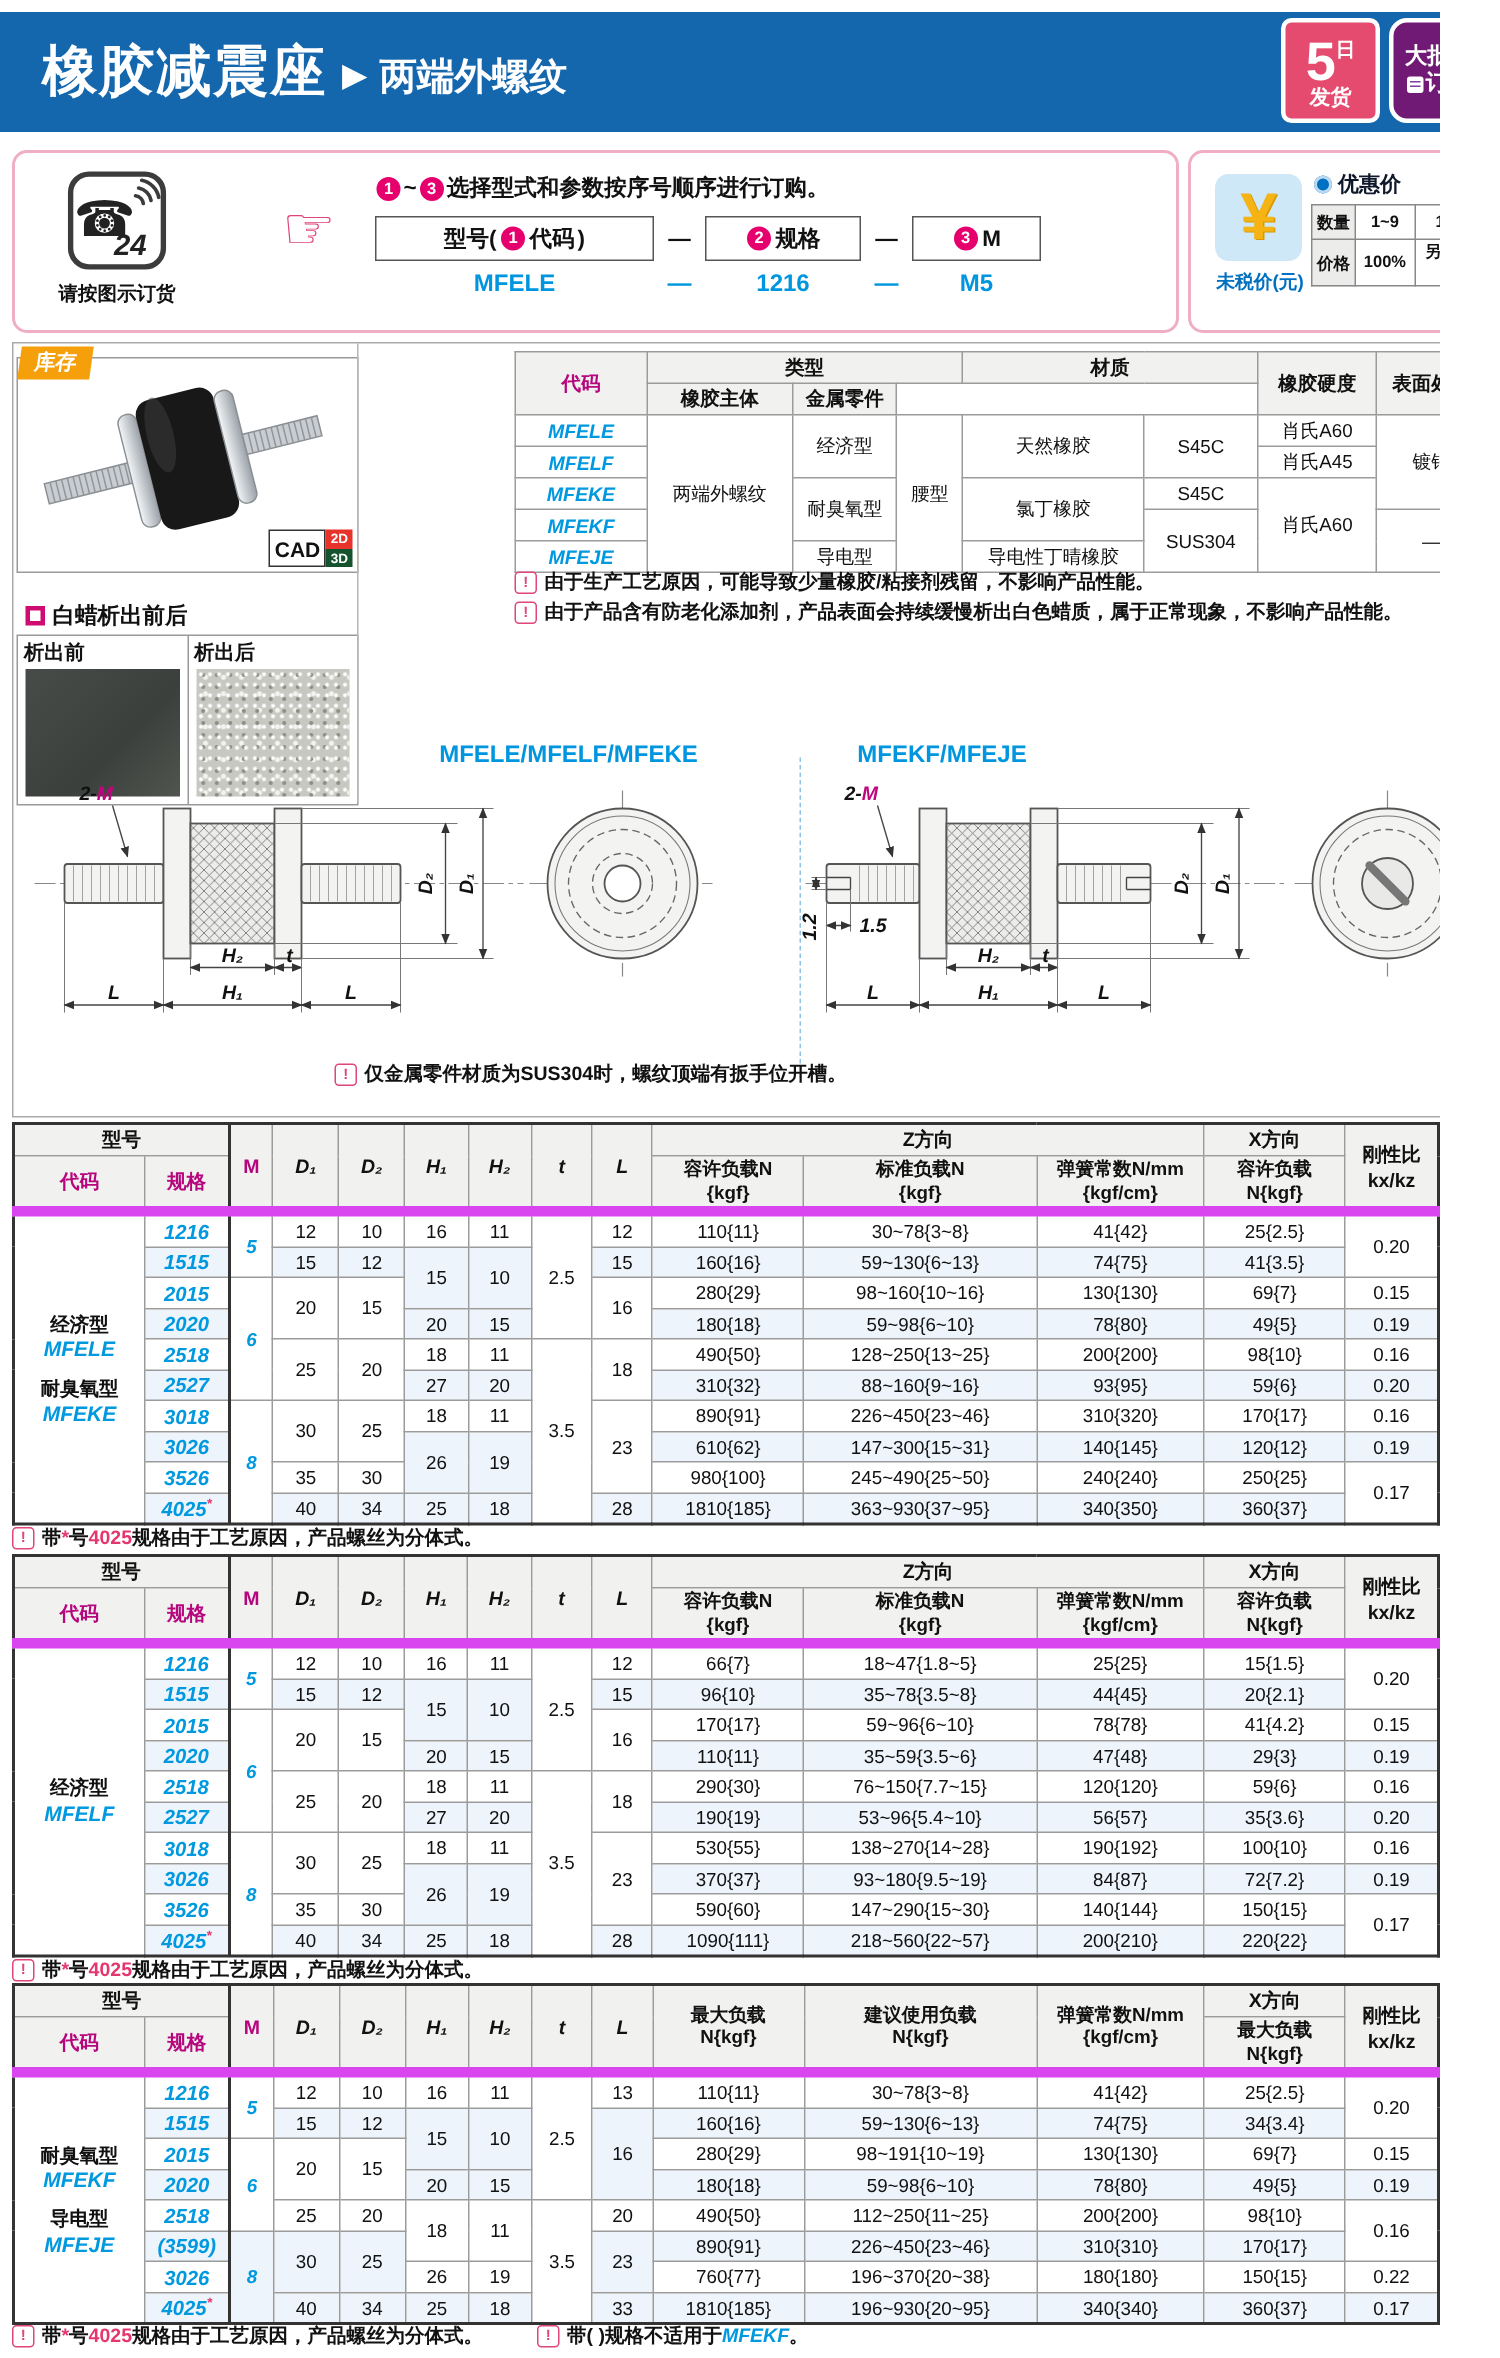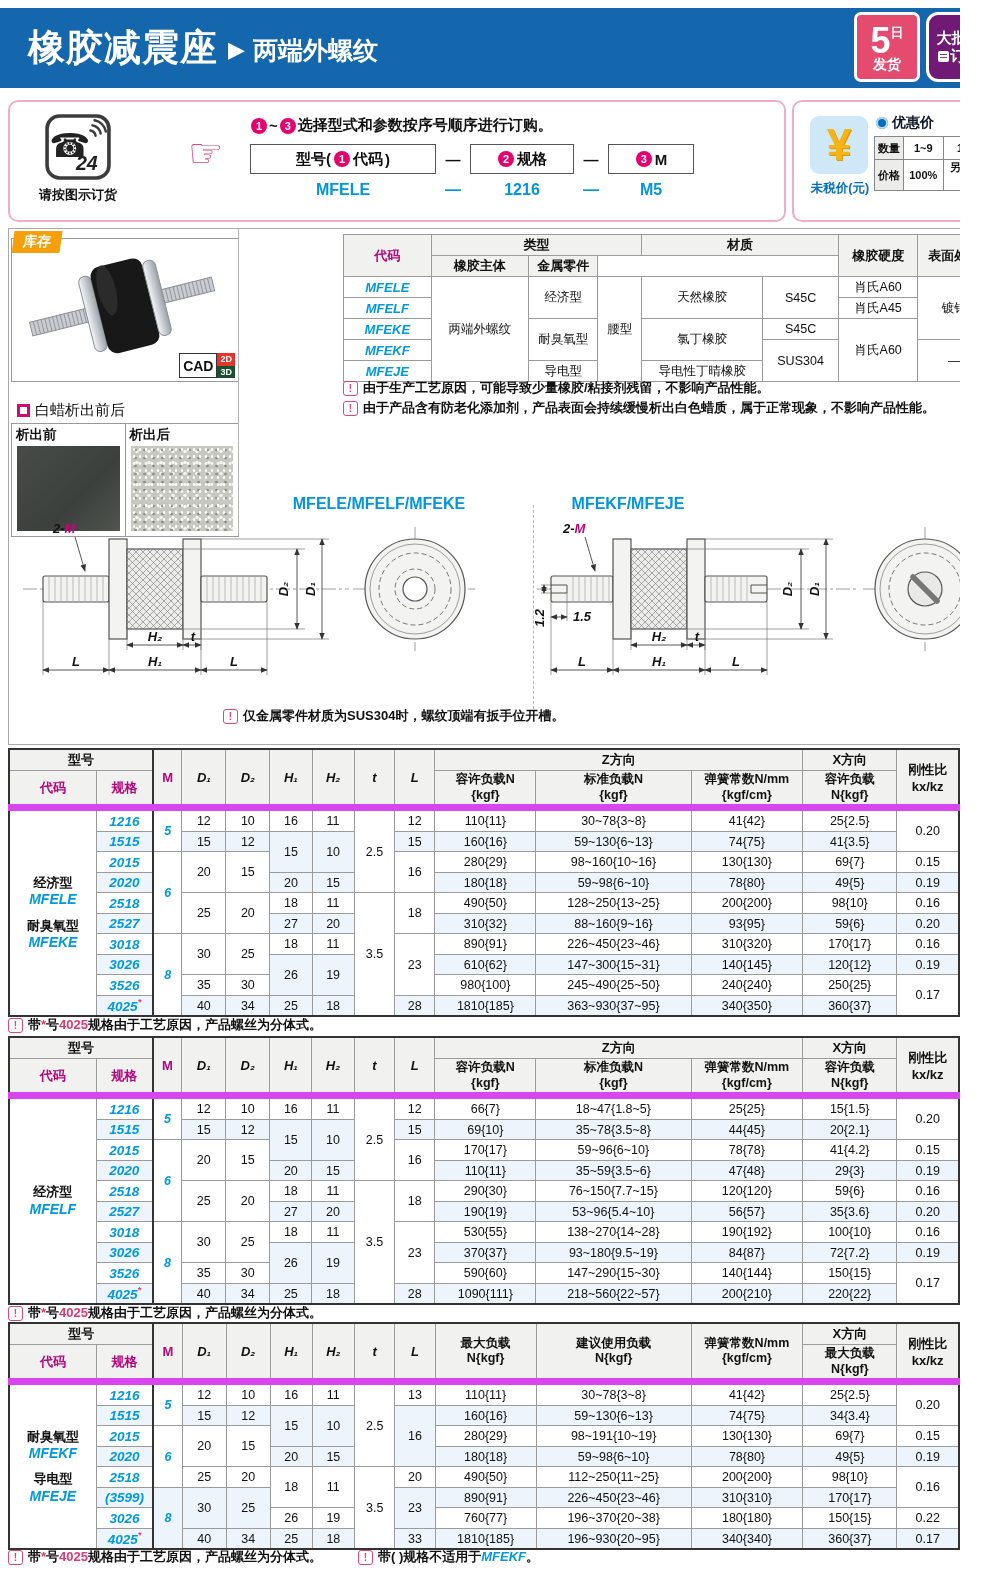--- a/index.html
+++ b/index.html
@@ -58,21 +58,21 @@
   
   #content{position:absolute;left:8px;top:228px;width:984px;height:517px;border:1px solid #a9a9a9;box-sizing:border-box;}
   #stock{position:absolute;left:4px;top:2px;background:#f59f0a;color:#fff;font-size:14px;font-weight:bold;
          padding:2px 10px;transform:skewX(-8deg);z-index:3;}
   #photoframe{position:absolute;left:2px;top:9px;width:226px;height:142px;border:1px solid #9a9a9a;background:#fff;}
   .cadbadge{position:absolute;right:3px;bottom:3px;display:flex;align-items:stretch;}
   .cad-label{border:1.5px solid #333;background:#fff;font-size:14px;font-weight:bold;padding:2px 3px;display:flex;align-items:center;}
   .cad-chips{display:flex;flex-direction:column;}
   .chip{font-size:9px;font-weight:bold;color:#fff;padding:1px 3px;line-height:1.15;}
   .chip.red{background:#e8332a;}.chip.blue{background:#14532d;}
-  #waxtitle{position:absolute;left:8px;top:172px;display:flex;align-items:center;gap:5px;font-size:15px;font-weight:normal;}
+  #waxtitle{position:absolute;left:8px;top:172px;display:flex;align-items:center;gap:5px;font-size:15px;font-weight:bold;}
   .wax-icon{width:13px;height:13px;background:#cf0a70;position:relative;flex:none;}
   .wax-icon::before{content:"";position:absolute;left:3px;top:3px;width:7px;height:7px;background:#fff;}
   #waxbox{position:absolute;left:2px;top:194px;width:226px;height:112px;border:1px solid #9a9a9a;display:flex;}
   .waxcell{flex:1;border-right:1px solid #9a9a9a;display:flex;flex-direction:column;}
   .waxcell:last-child{border-right:none;}
   .waxlabel{font-size:13.5px;font-weight:bold;padding:2px 4px;}
   .waxphoto{margin:0 5px 5px 5px;flex:1;}
   .ph-before{background:linear-gradient(135deg,#474c48,#3c403d 60%,#50554f);}
   .ph-after{background-color:#c8c8c2;
     background-image:radial-gradient(circle,#ffffff 1px,rgba(0,0,0,0) 1.6px),
@@ -696,21 +696,21 @@
           <td>15{1.5}</td>
           <td rowspan="2">0.20</td>
         </tr>
         <tr>
           <td class="spec-val">1515</td>
           <td>15</td>
           <td>12</td>
           <td rowspan="2">15</td>
           <td rowspan="2">10</td>
           <td>15</td>
-          <td>69{10}</td>
+          <td>96{10}</td>
           <td>35~78{3.5~8}</td>
           <td>44{45}</td>
           <td>20{2.1}</td>
         </tr>
         <tr>
           <td class="spec-val">2015</td>
           <td rowspan="4" class="mval bl">6</td>
           <td rowspan="2">20</td>
           <td rowspan="2">15</td>
           <td rowspan="2">16</td>

